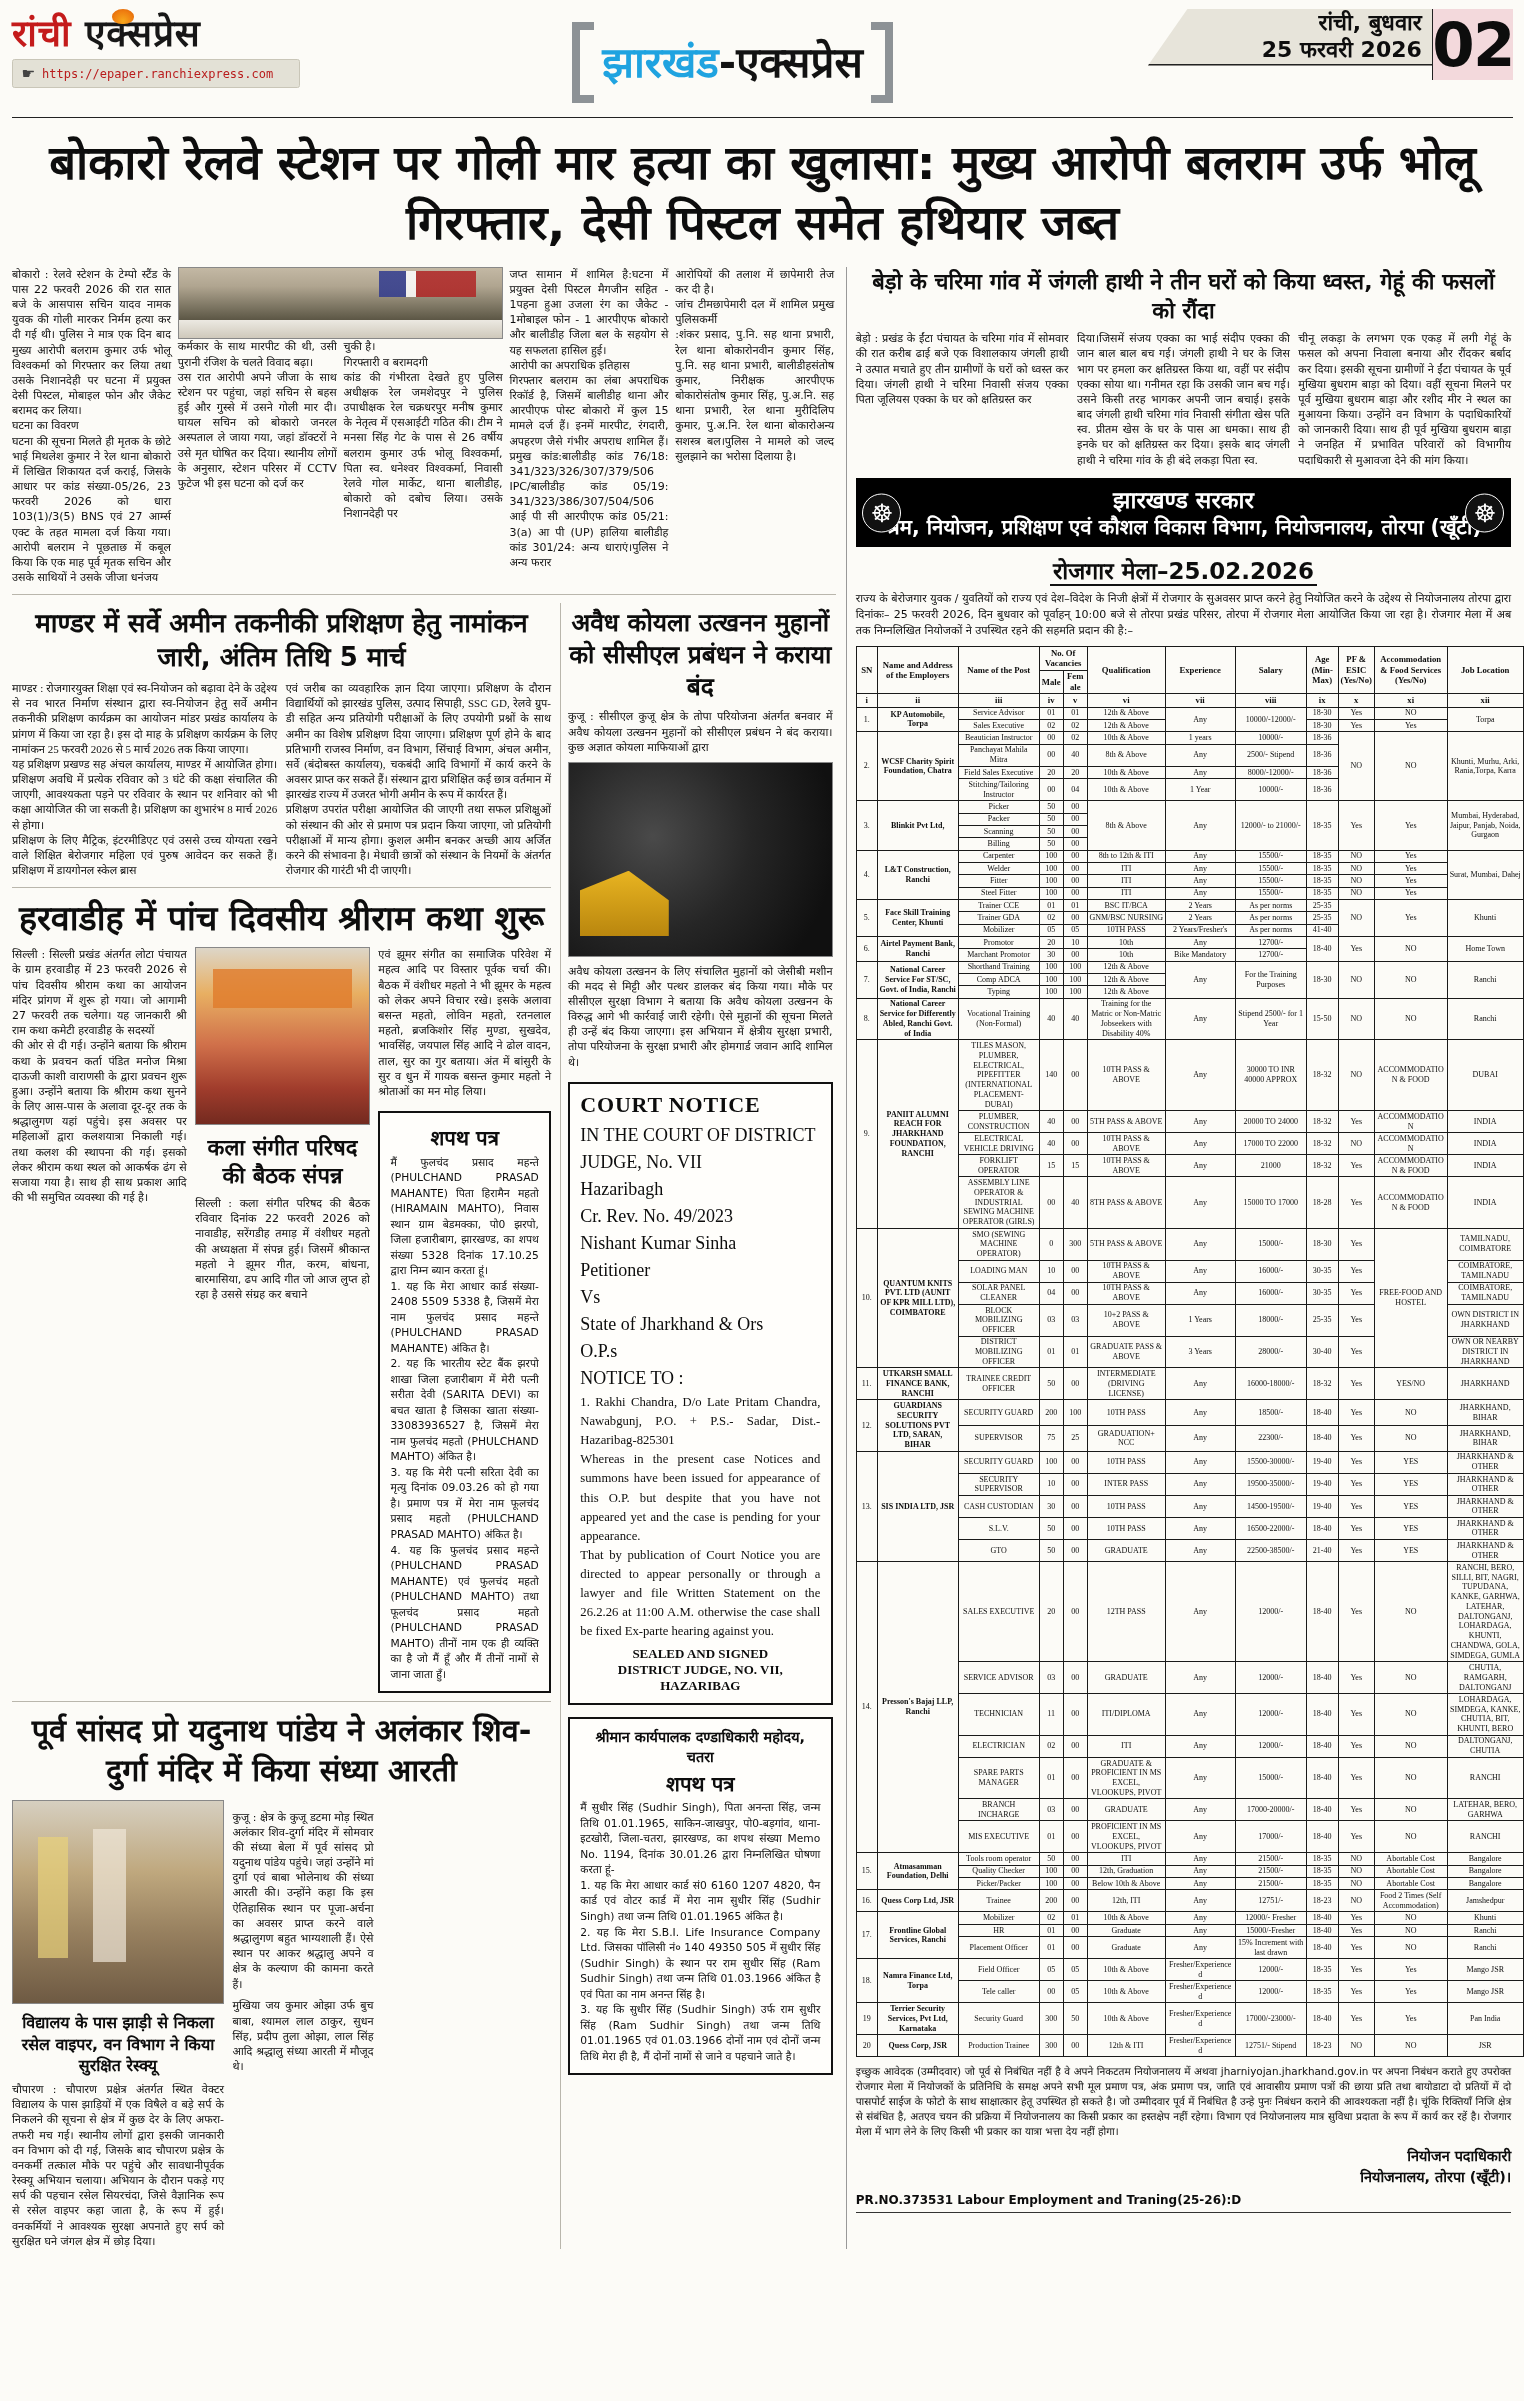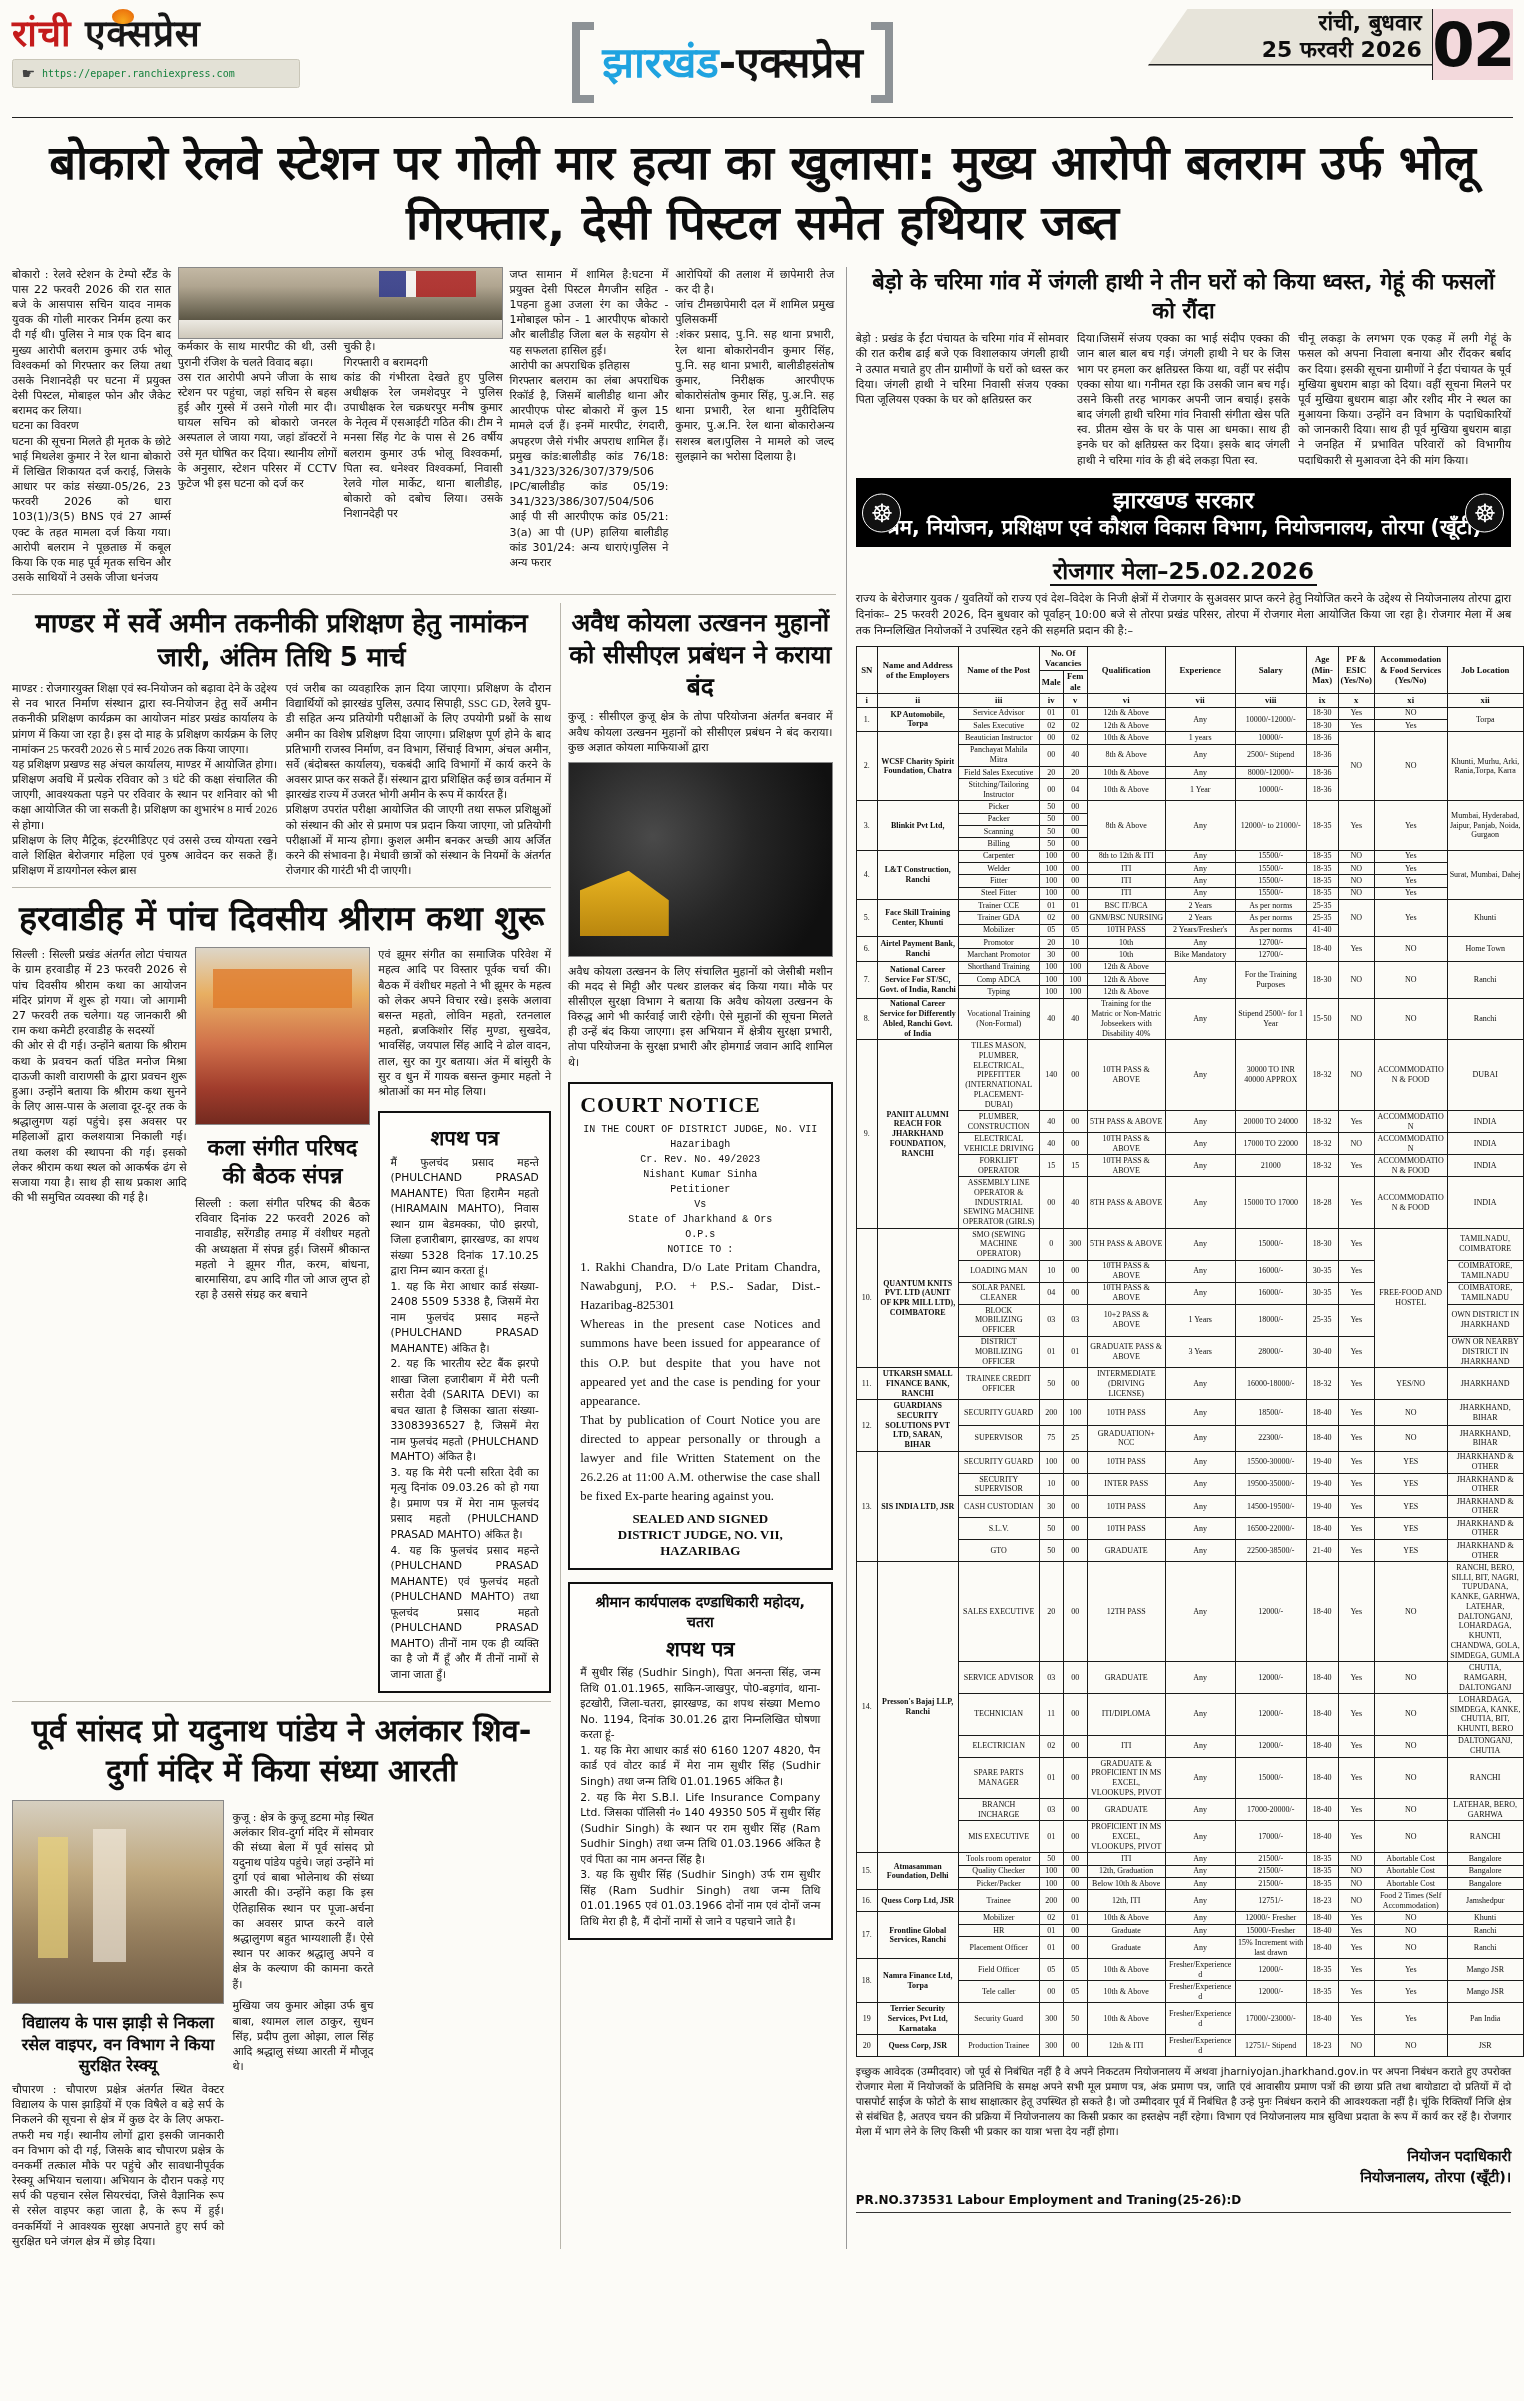--- a/index.html
+++ b/index.html
@@ -9,21 +9,21 @@
 
   
   .masthead { display:flex; align-items:stretch; height:109px; border-bottom:1.7px solid #222; position:relative; }
   .mast-left { width:305px; position:relative; padding-top:5.1px; }
   .logo-line { font-size:37px; font-weight:900; letter-spacing:0.8px; line-height:1.05; font-family:"DejaVu Serif", serif; }
   .logo-ranchi { color:#c41b1b; }
   .logo-express { color:#171717; }
   .flame { position:absolute; left:100px; top:0px; width:22px; height:15.3px; background:radial-gradient(circle at 50% 80%, #f7a81c 0%, #ef7d10 60%, #d85c06 100%); border-radius:50% 50% 45% 45%; }
   .url-bar { margin-top:6.8px; background:#e3e1d6; border:0.8px solid #c9c6b8; border-radius:2.5px; height:29px; display:flex; align-items:center; gap:6.8px; padding:0 8.5px; width:288px; }
   .hand-icon { font-size:15.3px; color:#444; }
-  .url-text { font-size:10px; color:#15803d; font-family:"DejaVu Sans Mono", monospace; }
+  .url-text { font-size:12px; color:#b91c1c; font-family:"DejaVu Sans Mono", monospace; }
   .mast-center { flex:1; display:flex; align-items:center; justify-content:center; gap:8.5px; }
   .bracket { width:22px; height:81px; border:8.5px solid #8d9296; }
   .bracket.l { border-right:none; }
   .bracket.r { border-left:none; }
   .center-title { font-size:42px; font-weight:900; line-height:1; }
   .ct-blue { color:#1fa3e0; }
   .ct-black { color:#121212; }
   .mast-right { width:365px; display:flex; align-items:flex-start; position:relative; }
   .date-slab { flex:1; background:#e7e4da; clip-path:polygon(14% 0,100% 0,100% 100%,0 100%); display:flex; flex-direction:column; justify-content:center; align-items:flex-end; padding-right:10.2px; border-bottom:2.5px solid #222; }
   .date-line { font-size:22px; font-weight:800; line-height:1.25; text-align:right; }
@@ -83,21 +83,21 @@
   .h-snake { font-size:16px; font-weight:900; text-align:center; line-height:1.35; padding:3.4px 0 5.1px 0; }
 
   
   .h-coal { font-size:24.6px; padding:3.4px 0 6.8px 0; }
   .ph-coal { height:195px; background:radial-gradient(circle at 32% 38%, #4a4a4a 0%, #262626 45%, #101010 85%); position:relative; margin:6.8px 0; }
   .ph-coal::before { content:""; position:absolute; left:4%; bottom:10%; width:34%; height:34%; background:linear-gradient(180deg,#e8b421,#b9860e); clip-path:polygon(0 30%,55% 0,100% 45%,100% 100%,0 100%); }
 
   
   .box { border:2.1px solid #111; padding:8.5px 10.2px; margin-top:12px; background:#fffefb; }
   .court-title { text-align:left; font-weight:900; font-size:22px; font-family:"Liberation Serif", serif; letter-spacing:0.8px; }
-  .court-meta { text-align:center; font-size:10px; font-family:Liberation Mono, monospace; white-space:pre-line; line-height:1.5; margin-top:3.4px; }
+  .court-meta { text-align:left; font-size:18px; font-family:Liberation Serif, serif; white-space:pre-line; line-height:1.5; margin-top:3.4px; }
   .court-body { font-size:12.7px; font-family:"Liberation Serif", serif; text-align:justify; white-space:pre-line; line-height:1.5; margin-top:1.7px; }
   .court-sign { text-align:center; font-size:13px; font-weight:700; font-family:"Liberation Serif", serif; white-space:pre-line; margin-top:5.1px; }
   .aff-addr { text-align:center; font-weight:800; font-size:14.4px; line-height:1.4; }
   .aff-title { text-align:center; font-weight:900; font-size:20.4px; padding:1.7px 0 3.4px 0; }
   .aff-body { font-size:10.7px; line-height:1.45; text-align:justify; white-space:pre-line; }
 
   
   .h-elephant { font-size:22px; font-weight:900; text-align:center; line-height:1.35; padding:0 3.4px 5.1px 3.4px; }
   .ele-band { display:flex; gap:8.5px; }
   .ele-band > div { flex:1; }

